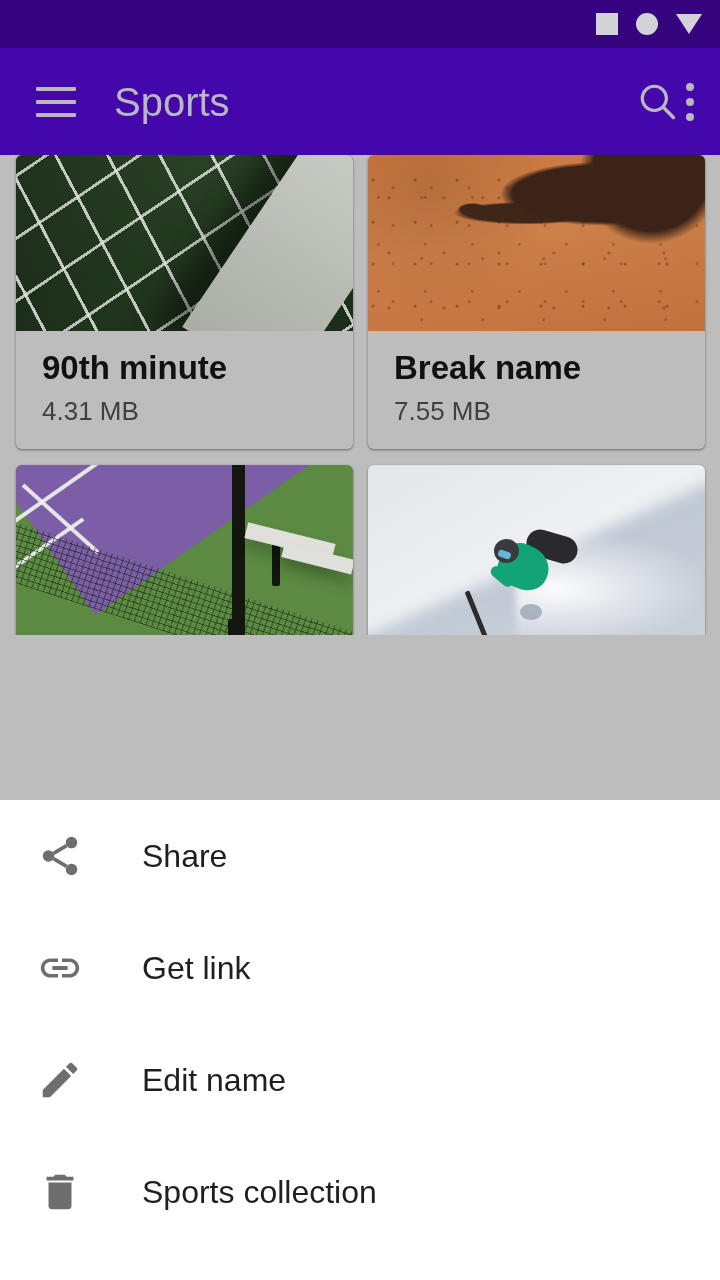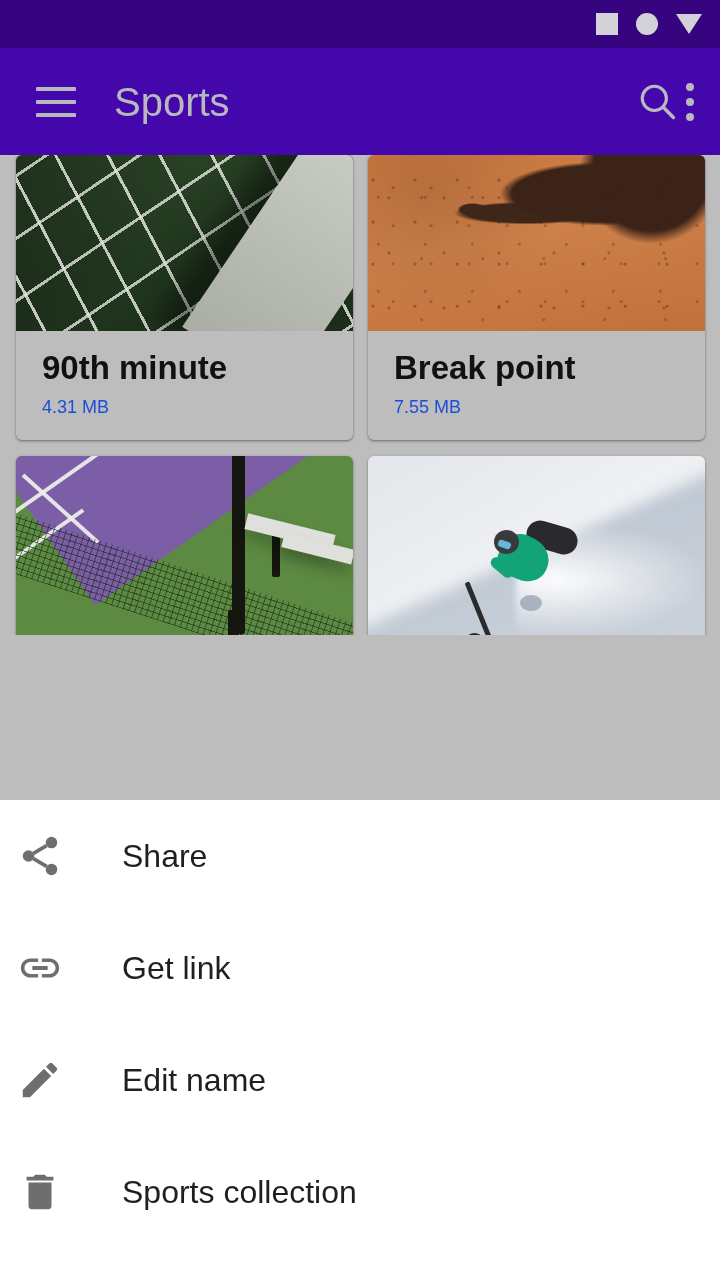--- a/index.html
+++ b/index.html
@@ -95,21 +95,21 @@
     box-shadow: 0 1px 3px rgba(0,0,0,0.30), 0 1px 2px rgba(0,0,0,0.18);
     overflow: hidden;
   }
   .card-thumb { width: 100%; height: 176px; position: relative; overflow: hidden; }
   .card-body { padding: 18px 26px 22px 26px; }
   .card-title {
     font-size: 33px; font-weight: 700; color: #111111;
     line-height: 1.15; white-space: nowrap;
   }
   .card-sub {
-    font-size: 18px; color: #1d4ed8;
+    font-size: 26px; color: #404040;
     margin-top: 10px; line-height: 1.15;
   }
   .card-tall .card-thumb { height: 296px; }
 
   
   .thumb-soccer {
     width: 100%; height: 100%;
     background:
       linear-gradient(120deg, rgba(0,0,0,0.33) 0%, rgba(0,0,0,0) 42%),
       linear-gradient(160deg, #2f4a2b 0%, #22381f 48%, #1b2d19 100%);
@@ -258,21 +258,21 @@
 
   
   .bottom-sheet {
     position: absolute; left: 0; top: 800px;
     width: 720px; height: 480px;
     background: #ffffff;
   }
   .menu-item {
     height: 112px;
     display: flex; align-items: center;
-    padding-left: 12px;
+    padding-left: 32px;
   }
   .menu-icon {
     width: 56px; height: 56px;
     display: flex; align-items: center; justify-content: center;
     flex: 0 0 56px;
   }
   .menu-label {
     margin-left: 54px;
     font-size: 32px; color: #1f1f1f;
     line-height: 1;
@@ -324,21 +324,21 @@
           <div class="card-title">90th minute</div>
           <div class="card-sub">4.31 MB</div>
         </div>
       </div>
 
       <div class="card">
         <div class="card-thumb">
           <div class="thumb-clay"></div>
         </div>
         <div class="card-body">
-          <div class="card-title">Break point</div>
+          <div class="card-title">Break name</div>
           <div class="card-sub">7.55 MB</div>
         </div>
       </div>
 
       <div class="card card-tall">
         <div class="card-thumb">
           <div class="thumb-court">
             <div class="court-purple"></div>
             <div class="court-line" style="left:-10%;top:26%;width:62%;transform:rotate(-35deg);transform-origin:left center;"></div>
             <div class="court-line" style="left:2%;top:6%;width:30%;transform:rotate(42deg);transform-origin:left center;"></div>

